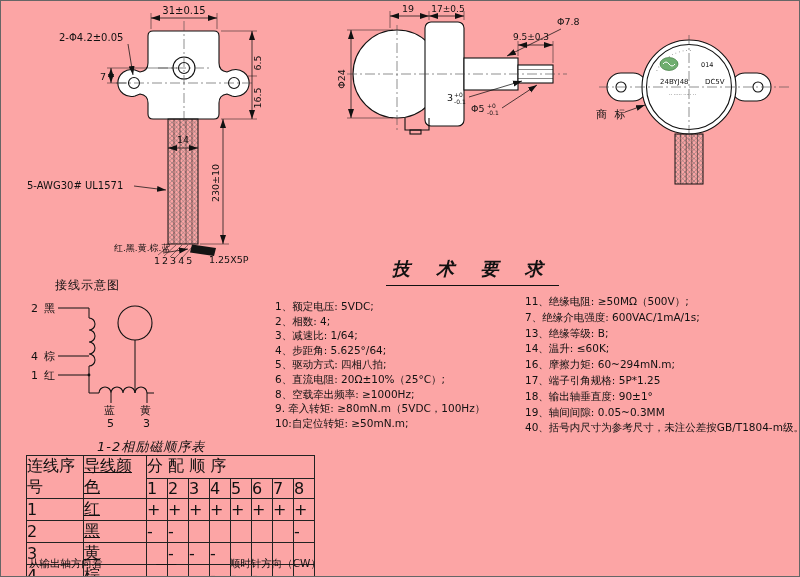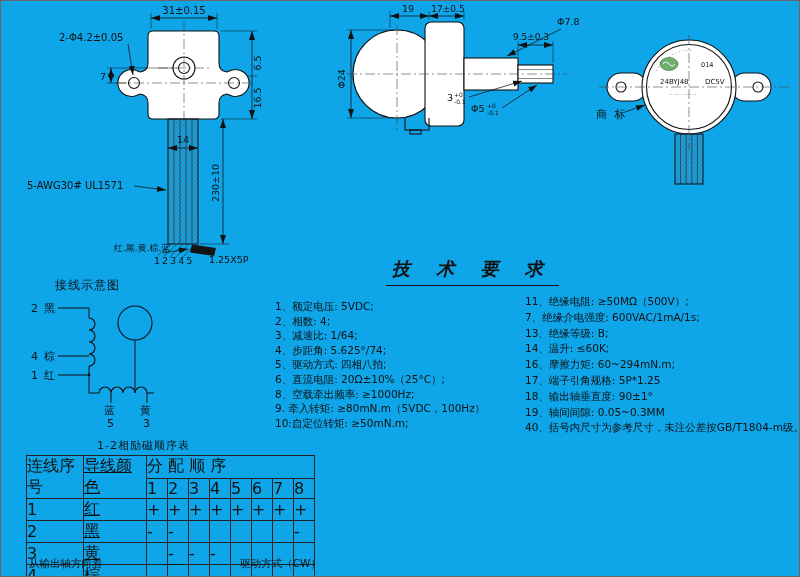--- a/index.html
+++ b/index.html
@@ -1,17 +1,17 @@
 <!DOCTYPE html>
 <html><head>
 <meta charset="utf-8">
 <style>
   html,body{margin:0;padding:0;background:#e8e8e8;}
   .canvas{
-    position:relative;width:798px;height:575px;background:#0ea5e9;
+    position:relative;width:798px;height:575px;background:#fca5a5;
     border:1px solid #666;overflow:hidden;
     font-family:"DejaVu Sans",sans-serif;color:#111;
   }
   .abs{position:absolute;}
   svg{font-family:"DejaVu Sans",sans-serif;}
   svg text{fill:#111;}
   .ol{stroke:#111;stroke-width:1.1;fill:#fff;}
   .oln{stroke:#111;stroke-width:1.1;fill:none;}
   .thin{stroke:#111;stroke-width:0.5;fill:none;}
   .dim{stroke:#111;stroke-width:0.75;fill:none;}
@@ -19,21 +19,21 @@
   .wire{stroke:#111;stroke-width:1;fill:none;}
   #tech-heading{
     position:absolute;left:385px;top:256px;
     font-size:18px;font-weight:bold;letter-spacing:10px;
     border-bottom:1.6px solid #111;padding:0 6px 4px 6px;white-space:nowrap;font-style:italic;
   }
   .tech-col{position:absolute;list-style:none;margin:12px;padding:0;
     font-size:10.5px;white-space:nowrap;}
   #tech-left{left:262px;top:286px;width:250px;line-height:14.6px;}
   #tech-right{left:512px;top:281px;width:286px;line-height:15.8px;}
-  #seq-title{position:absolute;left:96px;top:437px;font-size:11px;letter-spacing:1px;}
+  #seq-title{position:absolute;left:96px;top:437px;font-size:13px;letter-spacing:1px;font-style:italic;}
   #seq-table{position:absolute;left:25px;top:454px;border-collapse:collapse;
     font-size:16px;text-align:left;}
   #seq-table th,#seq-table td{border:1px solid #222;padding:0;height:13px;
     font-weight:normal;}
   #seq-table .c-no{width:56px;}
   #seq-table .c-color{width:62px;text-decoration:underline;}
   #seq-table .c-step{width:20px;}
   #table-footer{position:absolute;left:28px;top:556px;width:292px;
     display:flex;justify-content:space-between;font-size:10.5px;white-space:nowrap;}
 </style>
@@ -251,21 +251,21 @@
       <text x="139" y="413">黄</text>
       <text x="142" y="426">3</text>
     </g>
   </svg>
 
   <div id="tech-heading">技 术 要 求</div>
   <ul id="tech-left" class="tech-col">
       <li>1、额定电压: 5VDC;</li>
       <li>2、相数: 4;</li>
       <li>3、减速比: 1/64;</li>
-      <li>4、步距角: 5.625°/74;</li>
+      <li>4、步距角: 5.625°/64;</li>
       <li>5、驱动方式: 四相八拍;</li>
       <li>6、直流电阻: 20Ω±10%（25°C）;</li>
       <li>8、空载牵出频率: ≥1000Hz;</li>
       <li>9. 牵入转矩: ≥80mN.m（5VDC，100Hz）</li>
       <li>10:自定位转矩: ≥50mN.m;</li>
     </ul>
   <ul id="tech-right" class="tech-col">
       <li>11、绝缘电阻: ≥50MΩ（500V）;</li>
       <li>7、绝缘介电强度: 600VAC/1mA/1s;</li>
       <li>13、绝缘等级: B;</li>
@@ -355,16 +355,16 @@
           <td class="c-step"></td>
           <td class="c-step">-</td>
           <td class="c-step">-</td>
           <td class="c-step">-</td>
         </tr>
       </tbody>
   </table>
   <div id="table-footer">
     <span>从输出轴方向看</span>
     <span>——</span>
-    <span>驱动方式（CW）</span>
+    <span>顺时针方向（CW）</span>
   </div>
 
 </div>
 
 </body></html>

